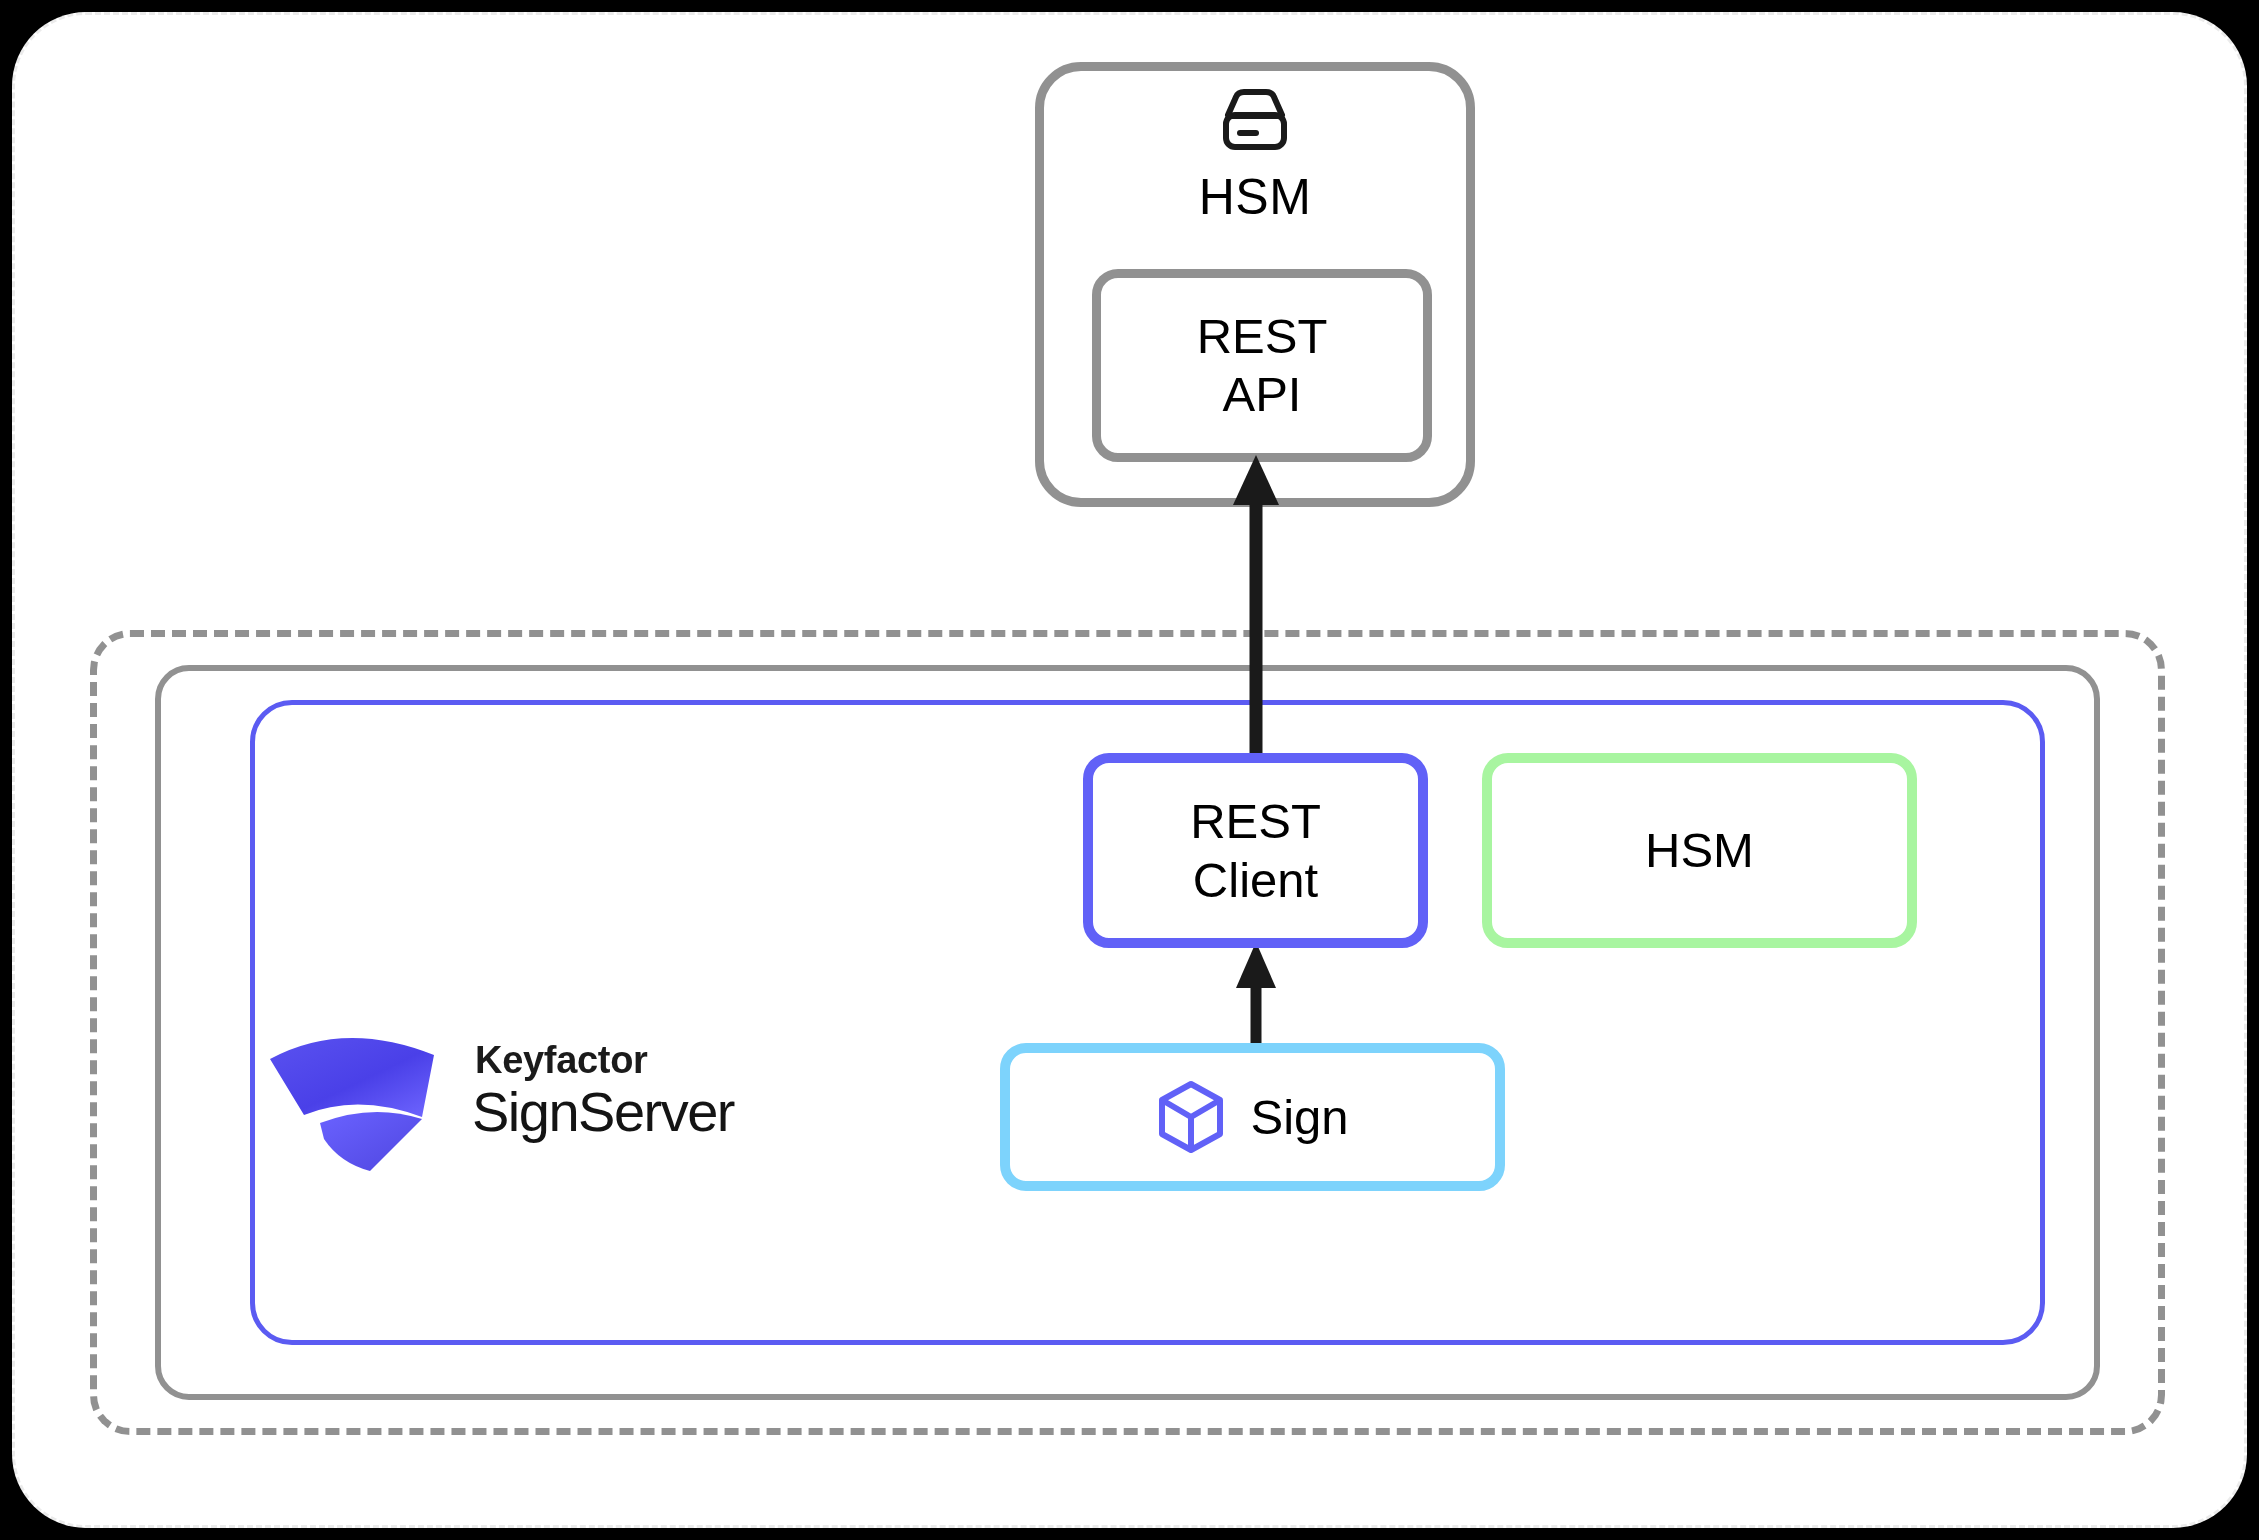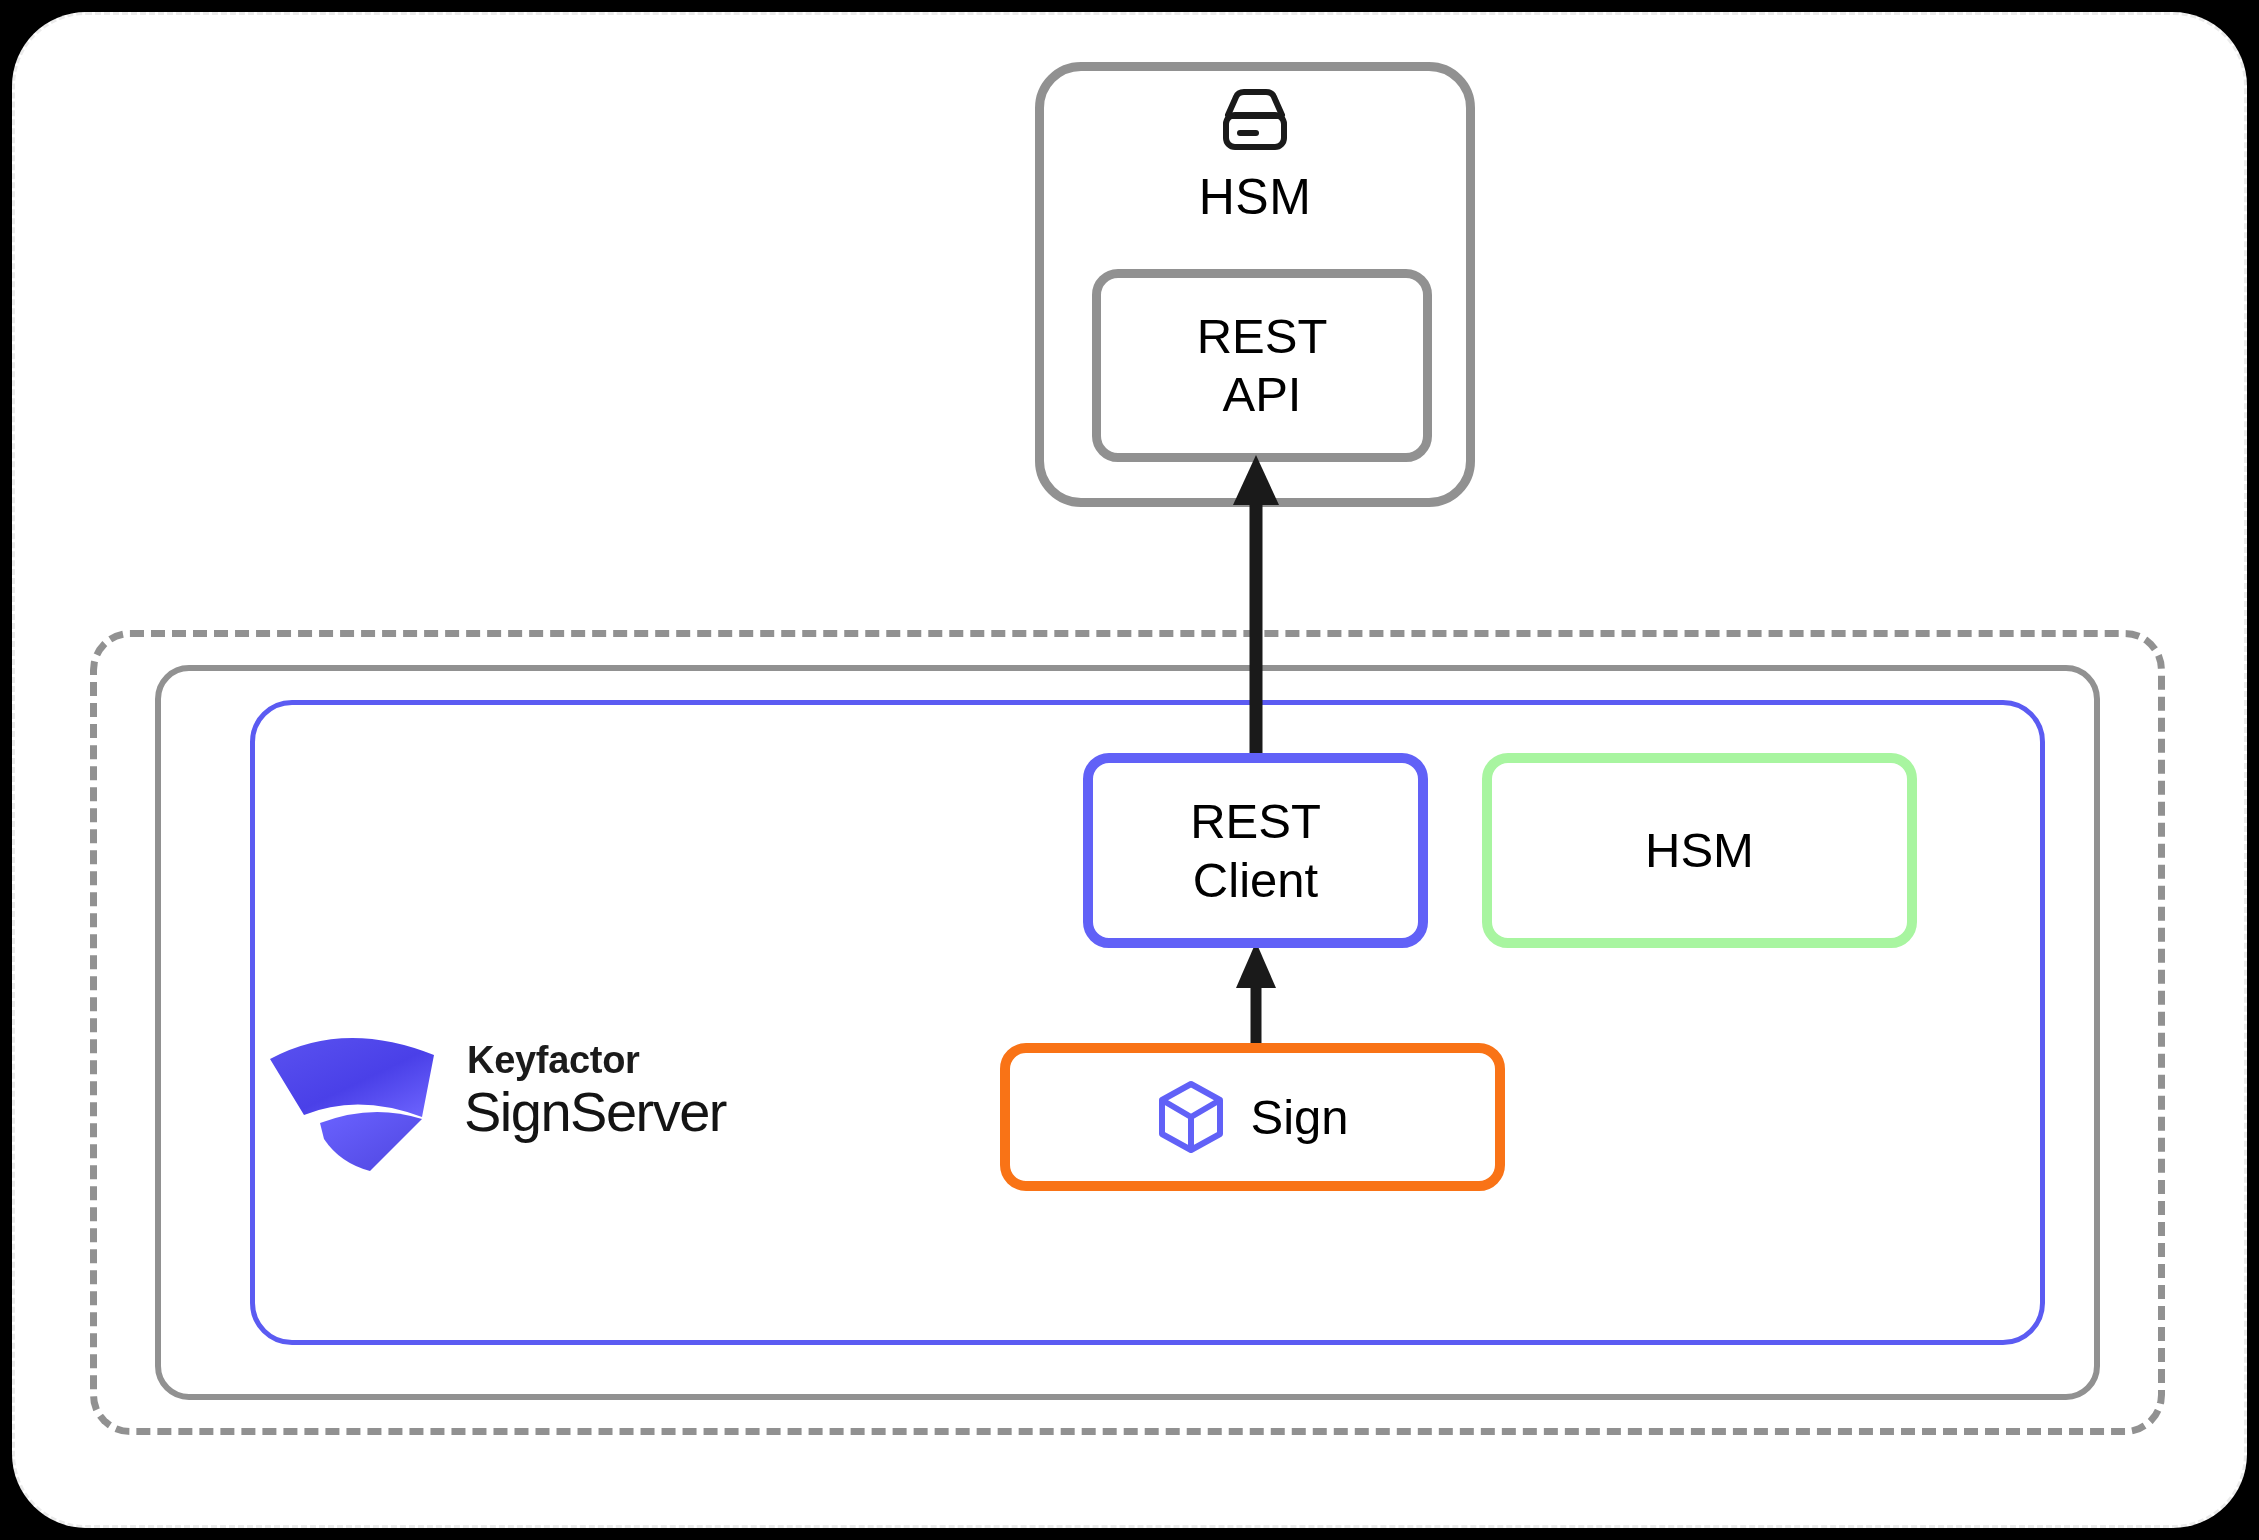--- a/index.html
+++ b/index.html
@@ -156,21 +156,21 @@
     height: 195px;
     border: 10px solid #a8f5a0;
     border-radius: 26px;
   }
 
   .sign-box {
     left: 1000px;
     top: 1043px;
     width: 505px;
     height: 148px;
-    border: 10px solid #f97316;
+    border: 10px solid #7dd3fc;
     border-radius: 26px;
     flex-direction: row;
     gap: 24px;
   }
   .sign-box .cube-icon {
     width: 70px;
     height: 74px;
     flex: none;
   }
 
@@ -187,21 +187,21 @@
   
   .logo-block {
     position: absolute;
     left: 262px;
     top: 1002px;
     width: 680px;
     height: 180px;
     display: flex;
     flex-direction: row;
     align-items: center;
-    gap: 22px;
+    gap: 30px;
   }
   .logo-mark {
     width: 180px;
     height: 170px;
     flex: none;
   }
   .logo-words {
     display: flex;
     flex-direction: column;
     justify-content: center;

